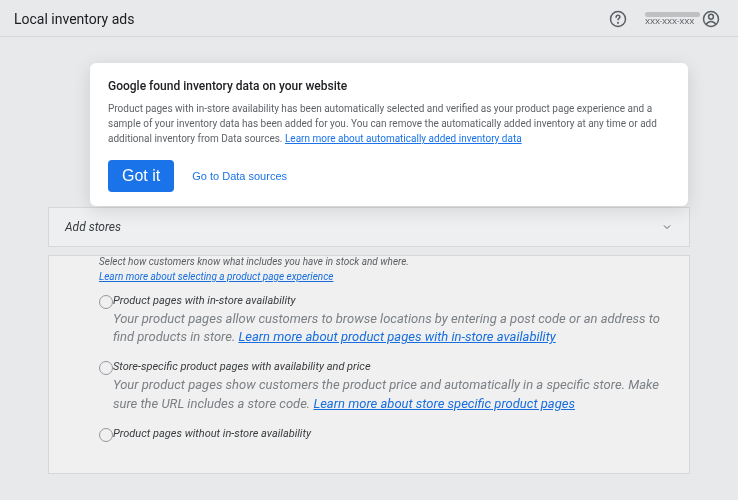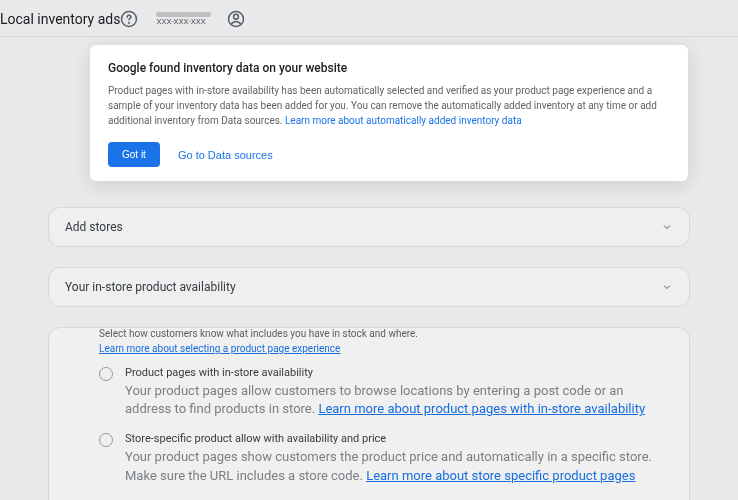--- a/index.html
+++ b/index.html
@@ -9,83 +9,85 @@
     width: 738px;
     height: 500px;
     overflow: hidden;
     position: relative;
     font-size: 12px;
     color: #3c4043;
   }
   .header {
     display: flex;
     align-items: center;
-    padding: 10px 18px 8px 0;
+    justify-content: space-between;
+    padding: 10px 18px 8px 14px;
     background: #f1f3f4;
     border-bottom: 1px solid #e0e0e0;
   }
   .header-title { font-size: 14px; color: #202124; font-weight: 400; }
   .header-right { display: flex; align-items: center; gap: 18px; }
   .help-icon, .avatar-icon { width: 18px; height: 18px; display: flex; align-items: center; justify-content: center; }
-  .account-box { display: flex; align-items: center; gap: 16px; }
+  .account-box { display: flex; align-items: center; gap: 2px; }
   .acct-bar { width: 55px; height: 5px; background: #c8c8c8; border-radius: 3px; }
   .acct-id { font-size: 8px; color: #5f6368; }
   .avatar-icon svg { width: 20px; height: 20px; }
 
   .overlay {
     position: absolute;
     inset: 0;
     background: rgba(0,0,0,0.04);
     pointer-events: none;
   }
 
   .tooltip-card {
     position: absolute;
-    top: 45px;
+    top: 63px;
     left: 90px;
     right: 50px;
     background: #fff;
     border-radius: 6px;
     box-shadow: 0 4px 18px rgba(0,0,0,0.12);
     padding: 16px 18px 14px 18px;
     z-index: 10;
   }
   .tooltip-title { font-size: 12px; font-weight: 500; color: #202124; margin-bottom: 8px; }
   .tooltip-body { font-size: 10px; line-height: 1.5; color: #5f6368; margin-bottom: 14px; }
-  .tooltip-body a { color: #1a73e8; cursor: pointer; }
+  .tooltip-body a { color: #1a73e8; text-decoration: underline; cursor: pointer; }
   .tooltip-actions { display: flex; align-items: center; gap: 18px; }
   .btn-primary {
     background: #1a73e8; color: #fff; border: none; border-radius: 4px;
-    padding: 7px 14px; font-size: 10px; font-weight: 500; cursor: pointer;
+    padding: 7px 14px; font-size: 16px; font-weight: 500; cursor: pointer;
   }
   .btn-flat {
     background: none; border: none; color: #1a73e8; font-size: 11px;
     font-weight: 400; cursor: pointer;
   }
 
   .content { padding: 170px 48px 0 48px; }
   .panel {
     background: #f8f9fa;
     border: 1px solid #e0e0e0;
-    border-radius: 12px;
-    margin-bottom: 20px;
+    border-radius: 0;
+    margin-bottom: 8px;
+    font-style: italic;
   }
   .panel-header {
     display: flex; align-items: center; justify-content: space-between;
     padding: 12px 16px; font-size: 12px; color: #3c4043;
     cursor: pointer;
   }
   .chev { width: 12px; height: 12px; }
 
   .panel-open { background: #fafafa; }
   .panel-body { padding: 0 16px 16px 50px; }
   .panel-desc { font-size: 10px; color: #5f6368; margin-bottom: 2px; }
   .panel-link { font-size: 10px; color: #1a73e8; text-decoration: underline; cursor: pointer; display: inline-block; margin-bottom: 12px; }
 
-  .radio-option { display: flex; gap: 12px; margin-bottom: 14px; }
+  .radio-option { display: flex; margin-bottom: 14px; }
   .radio-circle {
     width: 14px; height: 14px; border: 1.5px solid #9aa0a6; border-radius: 50%;
     flex-shrink: 0; margin-top: 1px;
   }
   .radio-label { font-size: 11px; color: #3c4043; margin-bottom: 3px; }
   .radio-desc { font-size: 13px; color: #80868b; line-height: 1.4; }
   .radio-desc a { color: #1a73e8; text-decoration: underline; }
 </style>
 </head>
 <body>
@@ -121,50 +123,40 @@
     <div class="panel-header">
       <span>Add stores</span>
       <span class="chev">
         <svg viewBox="0 0 24 24" width="12" height="12" fill="none" stroke="#5f6368" stroke-width="2">
             <path d="M6 9l6 6 6-6"></path>
           </svg>
       </span>
     </div>
   </div>
 
-  <div class="panel">
-    <div class="panel-header">
-      <span>Your in-store product availability</span>
-      <span class="chev">
-        <svg viewBox="0 0 24 24" width="12" height="12" fill="none" stroke="#5f6368" stroke-width="2">
-            <path d="M6 9l6 6 6-6"></path>
-          </svg>
-      </span>
-    </div>
-  </div>
 
   <div class="panel panel-open">
     <div class="panel-body">
       <div class="panel-desc">Select how customers know what includes you have in stock and where.</div>
       <a class="panel-link">Learn more about selecting a product page experience</a>
 
       <div class="radio-option">
         <div class="radio-circle"></div>
         <div>
           <div class="radio-label">Product pages with in-store availability</div>
           <div class="radio-desc">
             <span>Your product pages allow customers to browse locations by entering a post code or an address to find products in store. </span><a>Learn more about product pages with in-store availability</a>
           </div>
         </div>
       </div>
 
       <div class="radio-option">
         <div class="radio-circle"></div>
         <div>
-          <div class="radio-label">Store-specific product allow with availability and price</div>
+          <div class="radio-label">Store-specific product pages with availability and price</div>
           <div class="radio-desc">
             <span>Your product pages show customers the product price and automatically in a specific store. Make sure the URL includes a store code. </span><a>Learn more about store specific product pages</a>
           </div>
         </div>
       </div>
 
       <div class="radio-option">
         <div class="radio-circle"></div>
         <div>
           <div class="radio-label">Product pages without in-store availability</div>

